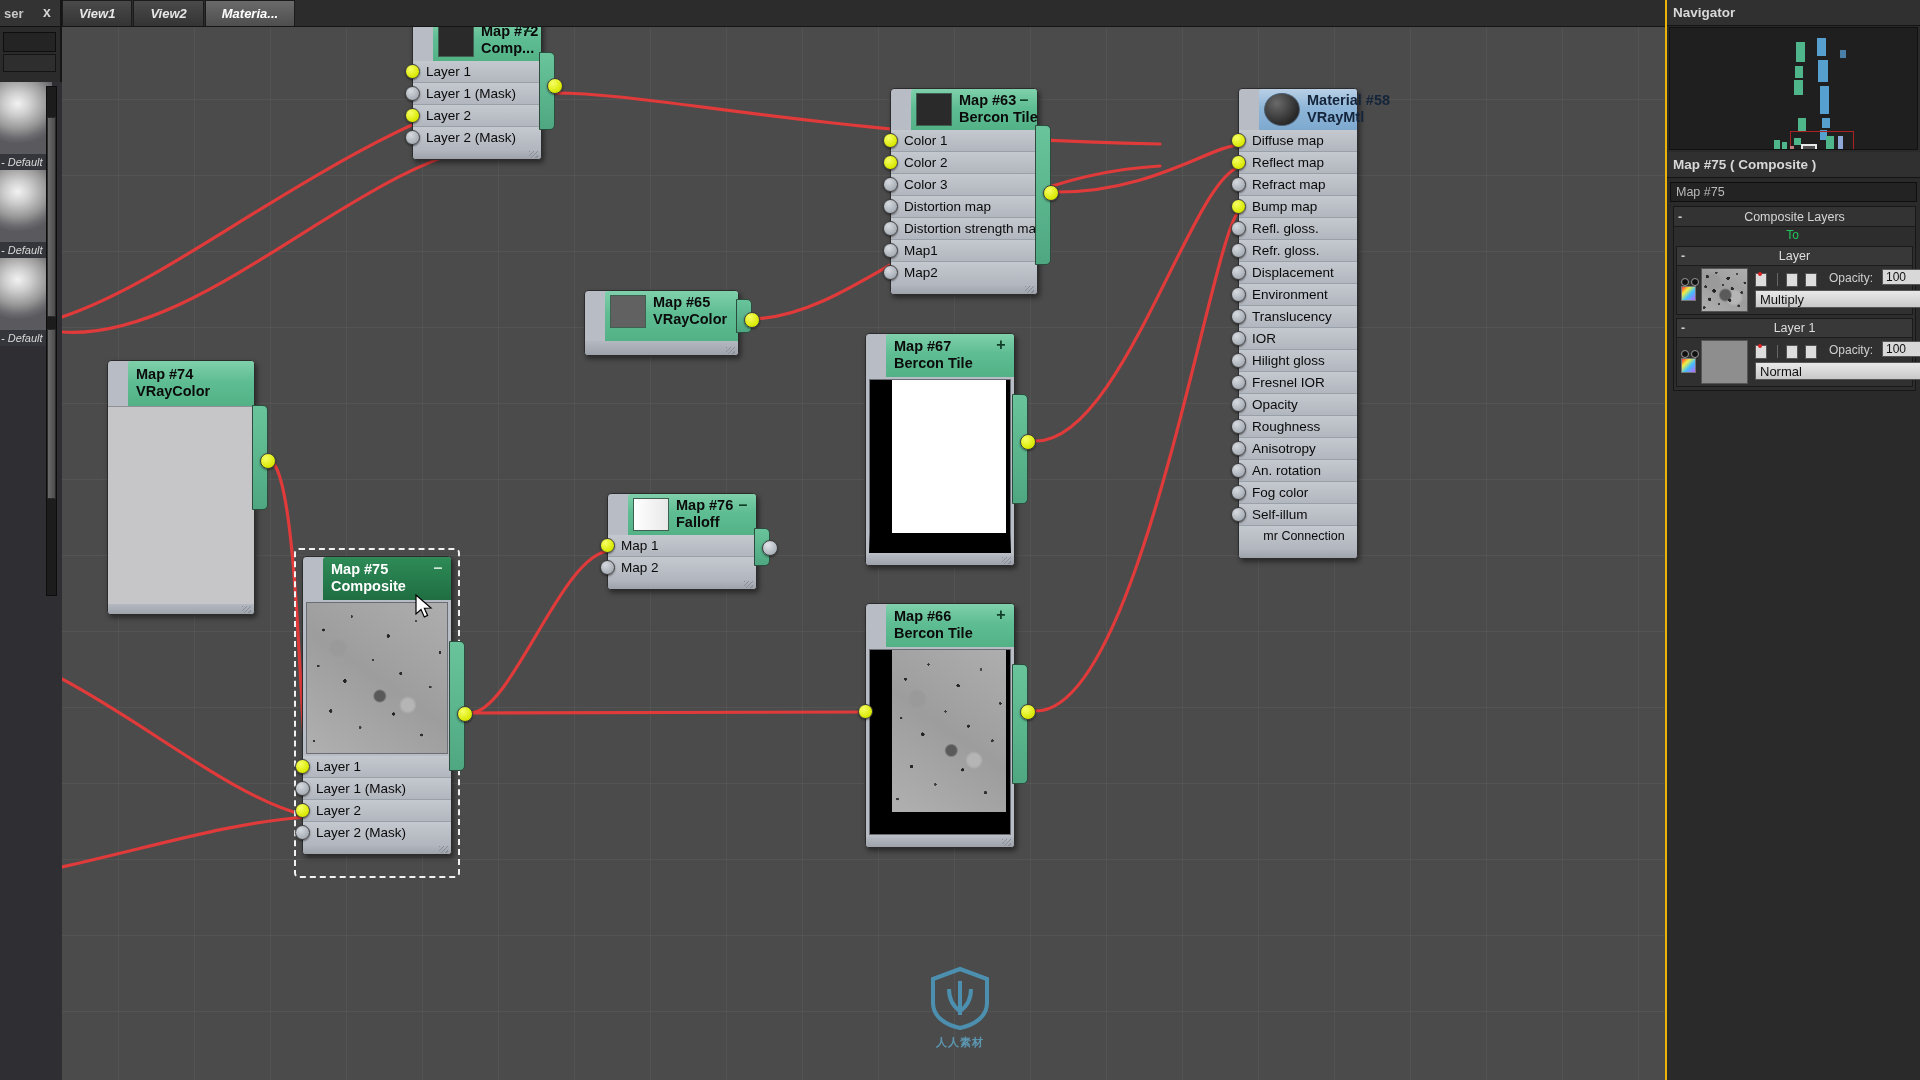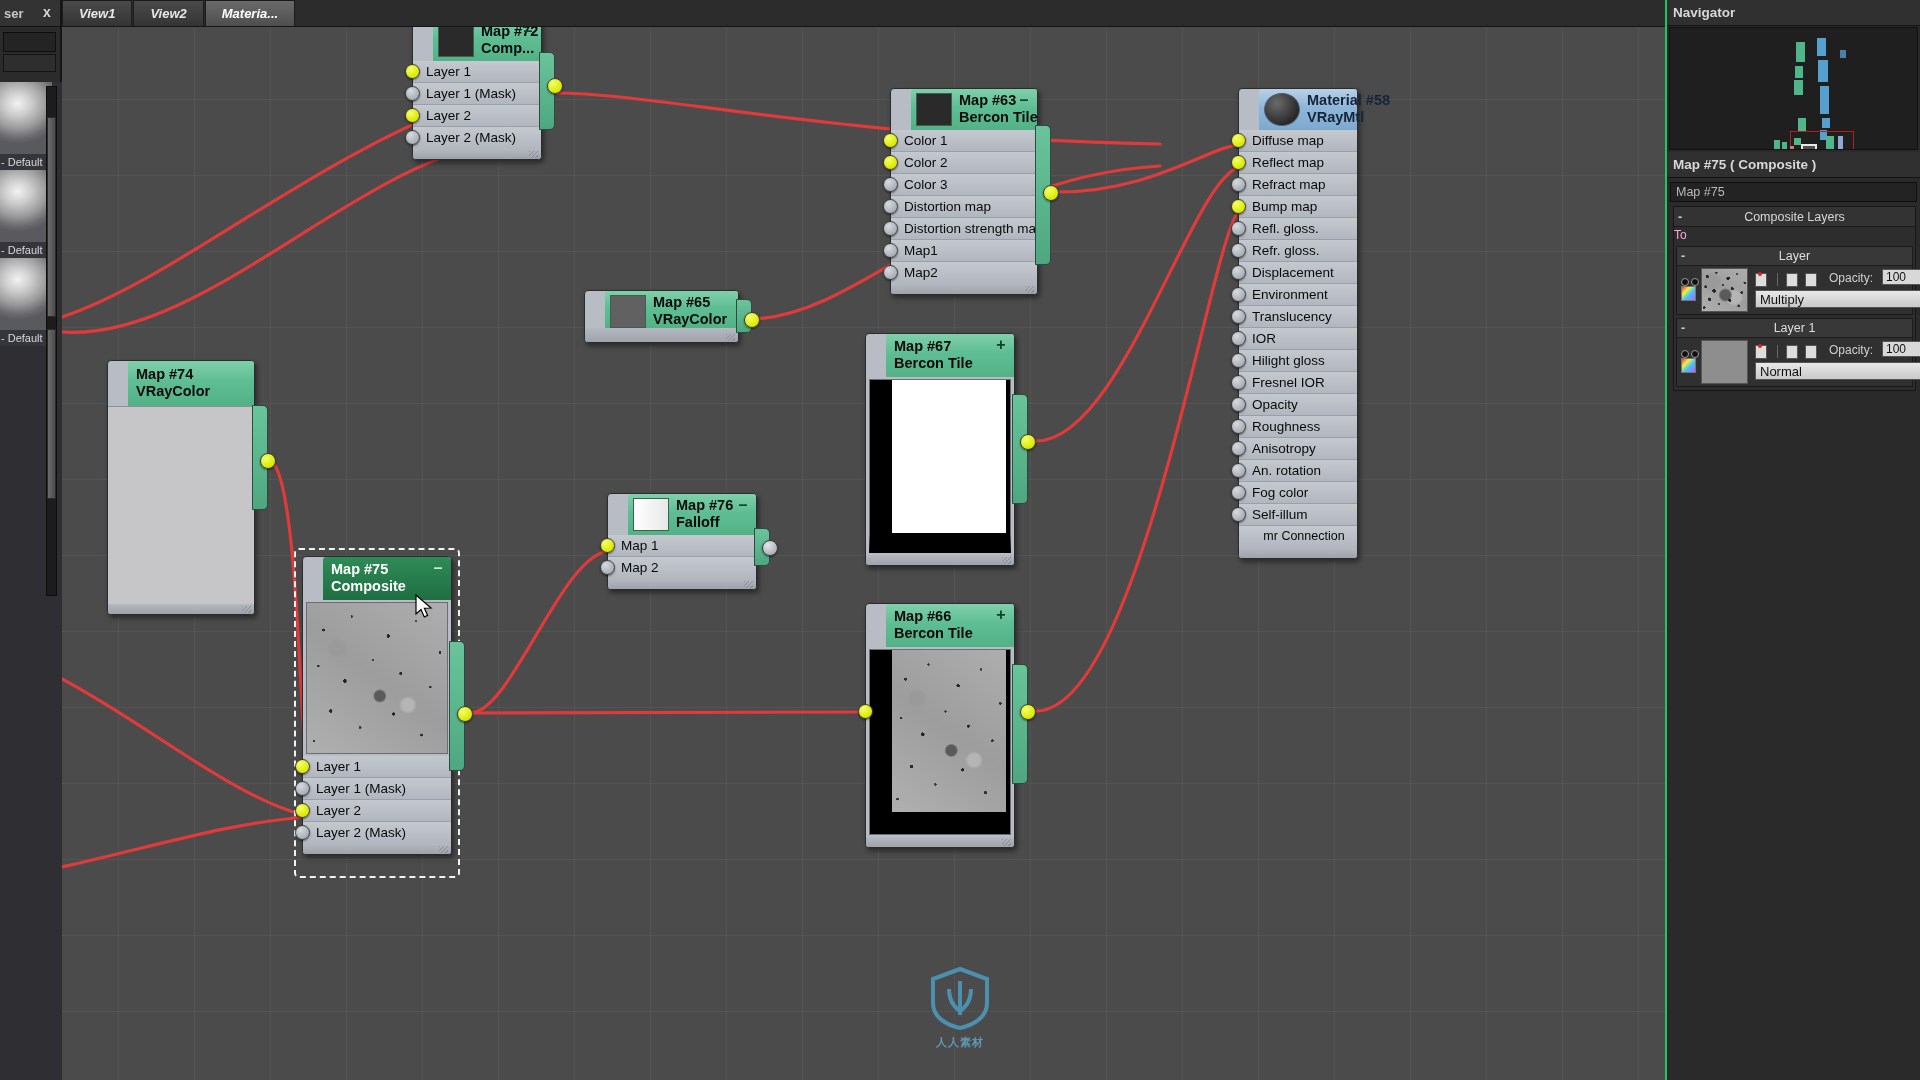--- a/index.html
+++ b/index.html
@@ -18,21 +18,21 @@
     border:1px solid #0e0e0e; }
   .browser-bar2 { margin:2px 4px 2px 3px; height:18px; background:#2e2e2e;
     border:1px solid #141414; }
   .browser-list { position:absolute; left:0; top:82px; width:62px; bottom:0;
     background:#2f2f33; overflow:hidden; }
   .mat-cell { position:relative; width:52px; height:88px; }
   .mat-sphere { width:52px; height:72px; background:
       radial-gradient(ellipse 46px 40px at 34% 30%, #f2f2f2 0%, #cfcfcf 28%, #9a9a9a 62%, #6d6d71 85%, #5a5a5e 100%);
   }
   .mat-label { height:16px; background:#35353c; color:#d9d9d9; font-size:11px;
-    line-height:16px; padding-left:1px; white-space:nowrap; overflow:hidden; }
+    line-height:16px; padding-left:1px; white-space:nowrap; overflow:hidden;font-style:italic; }
   .browser-scroll { position:absolute; right:3px; top:86px; width:11px; height:510px;
     background:#1c1c1c; border:1px solid #0d0d0d; }
   .browser-scroll .thumb { position:absolute; left:0; top:30px; width:9px; height:200px;
     background:linear-gradient(90deg,#6a6a6a,#4c4c4c); border:1px solid #2a2a2a; }
   .browser-scroll .thumb2 { position:absolute; left:0; top:242px; width:9px; height:170px;
     background:linear-gradient(90deg,#6a6a6a,#4c4c4c); border:1px solid #2a2a2a; }
 
   
   .tabbar { position:absolute; left:62px; top:0; width:1603px; height:27px;
     background:#2c2c2c; border-bottom:1px solid #151515; z-index:20; }
@@ -111,35 +111,35 @@
       radial-gradient(circle at 82% 88%, #313131 0 1.4px, transparent 1.6px),
       radial-gradient(circle at 95% 33%, #2e2e2e 0 1.2px, transparent 1.4px),
       radial-gradient(circle at 5% 92%, #383838 0 1.3px, transparent 1.5px),
       radial-gradient(circle at 52% 62%, #5a5a5a 0 5px, transparent 7px),
       radial-gradient(circle at 22% 30%, #9a9a9a 0 7px, transparent 10px),
       radial-gradient(circle at 72% 68%, #b5b5b5 0 6px, transparent 9px),
       linear-gradient(35deg, #b0b0b0 0%, #9d9d9d 50%, #aeaeae 100%); }
 
   
   .rpanel { position:absolute; right:0; top:0; width:255px; height:1080px;
-    background:#2a2a2a; border-left:2px solid #22c55e; z-index:25; }
+    background:#2a2a2a; border-left:2px solid #eab308; z-index:25; }
   .rtitle { height:26px; background:#303030; border-bottom:1px solid #141414;
     color:#d8d8d8; font-size:13.5px; font-weight:bold; line-height:26px; padding-left:6px; }
   .navmap { position:relative; height:123px; background:#1f1f1f;
     border:1px solid #111; margin:1px 2px; overflow:hidden; }
   .navbox { position:absolute; border:1px solid #aa2222; }
   .nnode { position:absolute; }
   .navview { position:absolute; border:2px solid #e8e8e8; background:rgba(230,230,230,.25); }
   .namefield { margin:4px 3px; height:20px; background:#232323; border:1px solid #0f0f0f;
     color:#b9b9b9; font-size:12.5px; line-height:19px; padding-left:5px; }
   .rollout { margin:4px 4px 0 6px; border:1px solid #171717; background:#2d2d2d; }
   .rollout-head { position:relative; height:20px; background:#333; color:#d6d6d6;
     font-size:12.5px; text-align:center; line-height:20px; border-bottom:1px solid #1a1a1a; }
   .rollout-head .minus { position:absolute; left:4px; top:0; color:#ccc; font-weight:bold; }
-  .topline { text-align:left; color:#f9a8d4; font-size:12px; padding-right:4px; height:16px; line-height:16px; }
+  .topline { text-align:center; color:#22c55e; font-size:12px; padding-right:4px; height:16px; line-height:16px; }
   .lyr { margin:3px 2px; border:1px solid #1a1a1a; background:#303030; }
   .lyr-head { position:relative; height:19px; background:#383838; color:#dedede;
     font-size:12.5px; text-align:center; line-height:19px; border-bottom:1px solid #1c1c1c; }
   .lyr-head .minus { position:absolute; left:4px; top:0; font-weight:bold; color:#ccc; }
   .lyr-body { position:relative; height:48px; padding:2px; }
   .eye { position:absolute; left:4px; top:6px; width:22px; height:10px; }
   .eye span { display:inline-block; width:8px; height:8px; border-radius:50%;
     background:#111; border:1px solid #999; margin-right:2px; }
   .colchip { position:absolute; left:4px; top:20px; width:15px; height:15px;
     background:linear-gradient(135deg,#ff3030,#f0f040 30%,#40c0ff 60%,#c060ff 100%);
@@ -311,21 +311,21 @@
         </div>
       </div>
       <div class="node-foot">
           <div class="grip"></div>
         </div>
       <div class="outtab" style="top:36px; height:140px;"></div>
       <div class="outport" style="right:-22px; top:96px;"></div>
     </div>
 
     <div class="node" style="left:522px; top:263px; width:155px;">
-      <div class="node-head withthumb" style="padding-bottom:0;">
+      <div class="node-head withthumb" style="padding-bottom:13px;">
         <div class="head-thumb" style="background:#616161;"></div>
         <div class="node-title">Map #65</div>
         <div class="node-sub">VRayColor</div>
       </div>
       <div class="node-foot" style="height:14px;">
           <div class="grip"></div>
         </div>
       <div class="outtab" style="top:8px; height:34px;"></div>
       <div class="outport" style="right:-22px; top:21px;"></div>
     </div>

